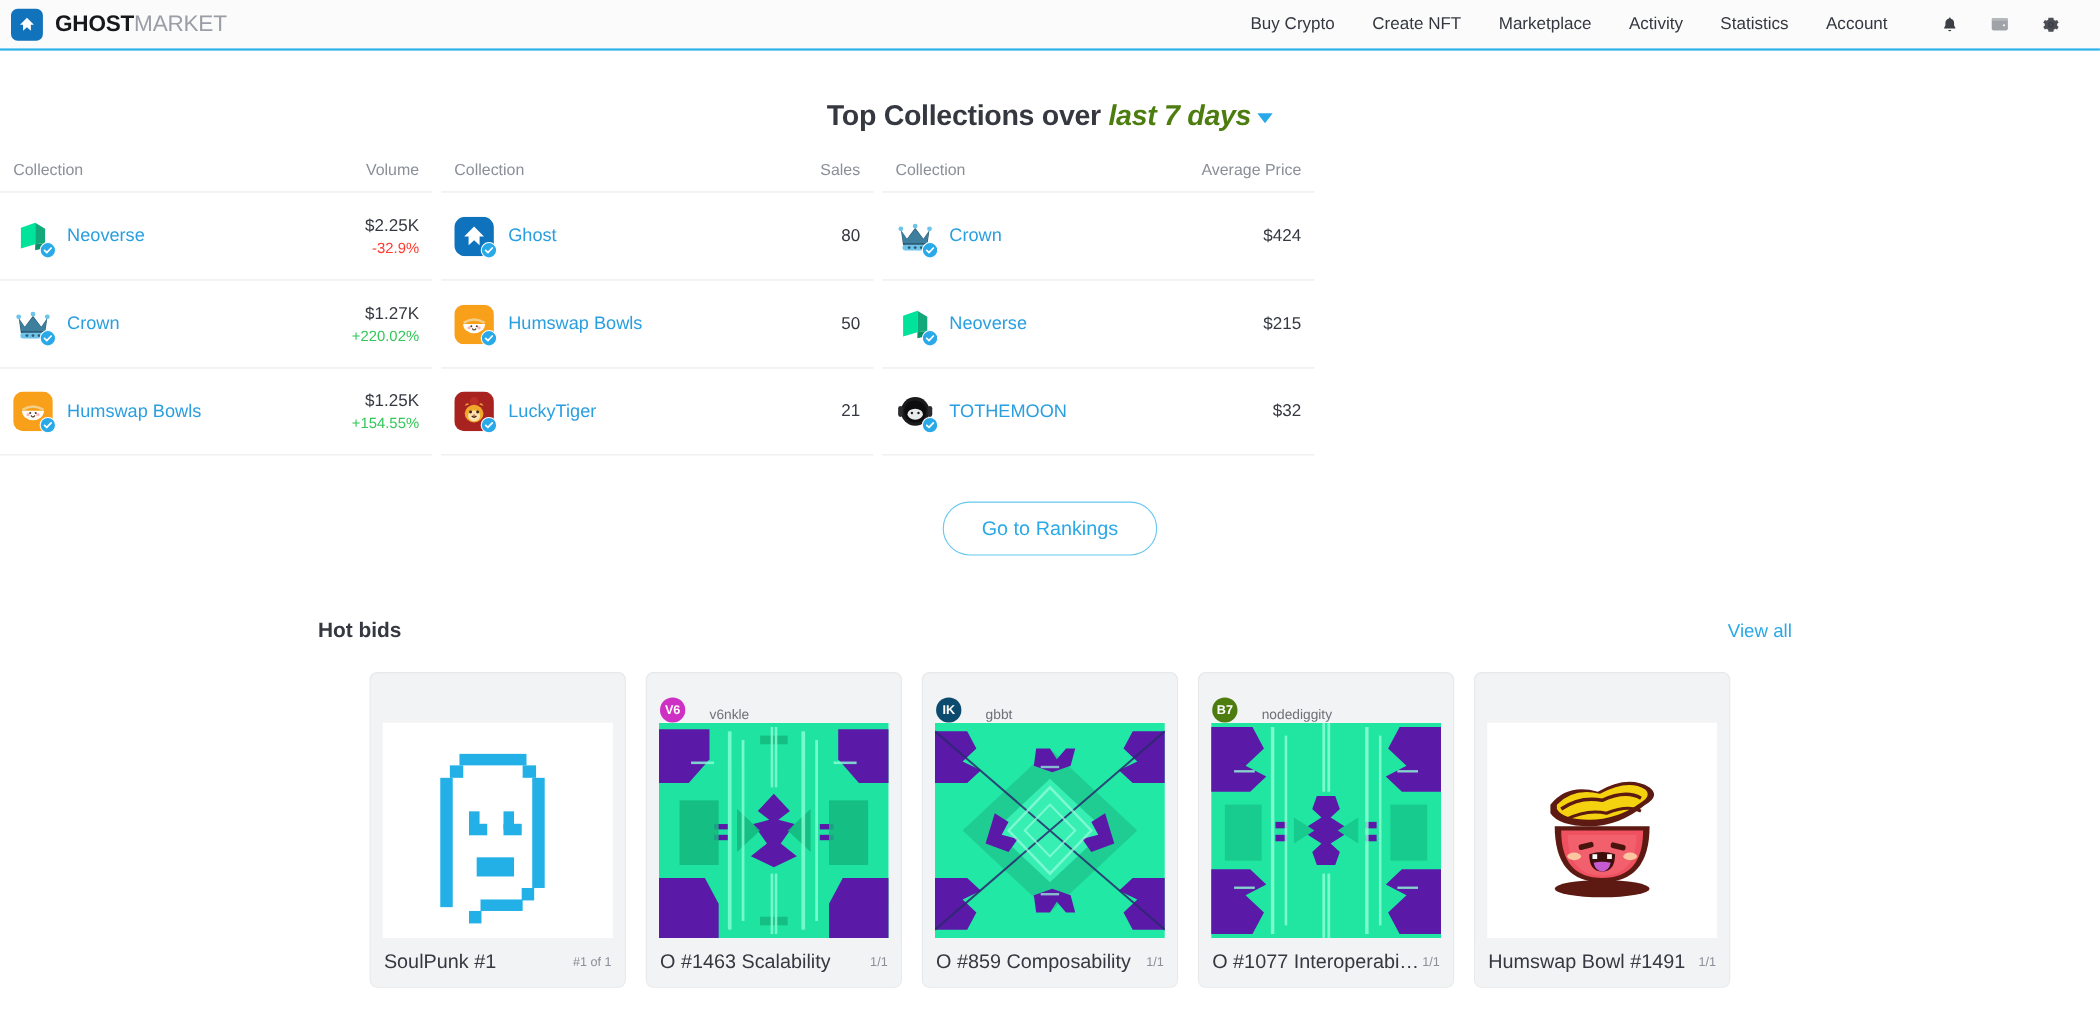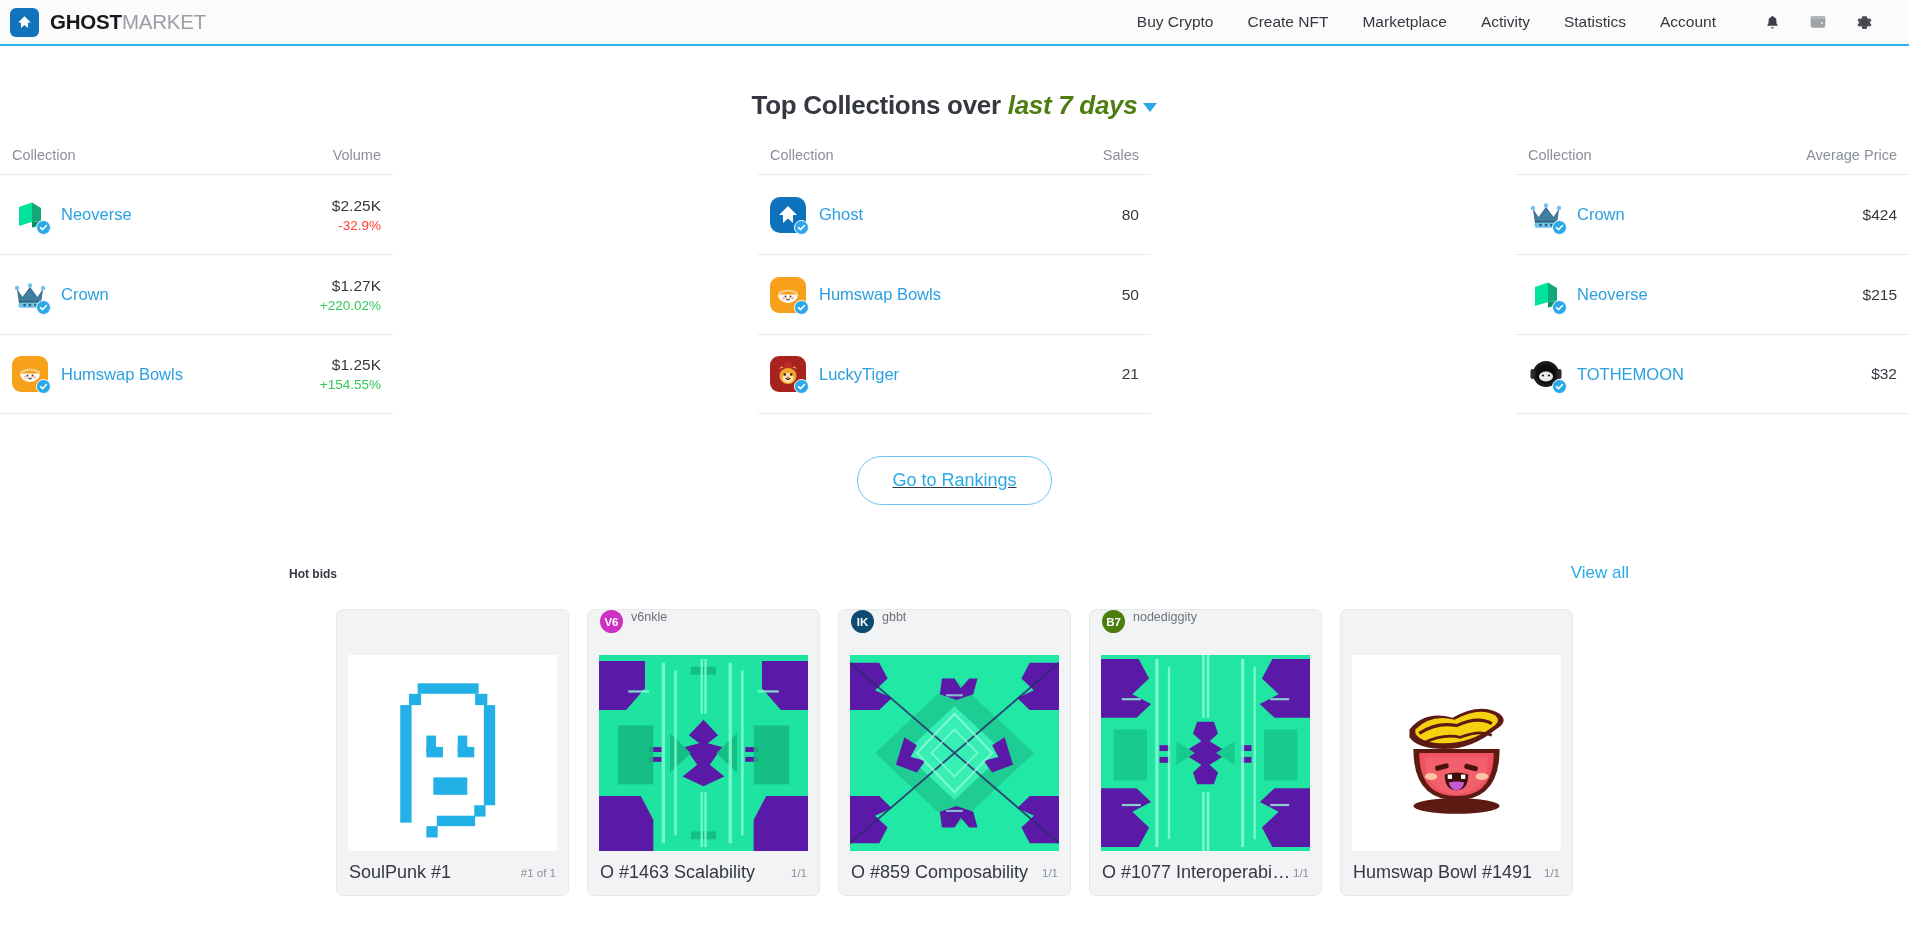--- a/index.html
+++ b/index.html
@@ -60,22 +60,22 @@
     border-right: 7px solid transparent;
     border-top: 9px solid #2aa9e8;
     vertical-align: middle;
     cursor: pointer;
   }
 
   
   .tables {
     margin-top: 26px;
     display: flex;
-    justify-content: space-between;
-    gap: 36px;
+    justify-content: flex-start;
+    gap: 8px;
   }
   .rank-col { width: 393px; }
   .rank-head {
     display: flex; justify-content: space-between;
     font-size: 14.5px; color: #8a8f98;
     padding: 0 12px 11px 12px;
   }
   .rank-row {
     display: flex; align-items: center; justify-content: space-between;
     border-top: 1px solid #e8eaed;
@@ -93,56 +93,56 @@
   }
   .badge-check svg { width: 9px; height: 9px; }
   .coll-name { font-size: 16.5px; color: #2a9fe0; cursor: pointer; white-space: nowrap; }
   .rank-right { text-align: right; }
   .rank-val { font-size: 15.5px; color: #353840; font-weight: 500; }
   .rank-delta { font-size: 13.5px; margin-top: 3px; }
   .delta-up { color: #34c759; }
   .delta-down { color: #ff3b30; }
 
   
-  .rank-btn-wrap { display: flex; justify-content: center; margin-top: 42px; text-decoration: underline; }
+  .rank-btn-wrap { display: flex; justify-content: center; margin-top: 42px; }
   .rank-btn {
     border: 1px solid #66c7f0;
     border-radius: 26px;
     padding: 13px 34px;
     font-size: 18px;
     color: #2aa9e8;
     background: #fff;
     cursor: pointer;
     font-family: "Liberation Sans", sans-serif;
   }
 
   
   .hotbids-head {
     margin: 58px 280px 0 289px;
     display: flex; align-items: baseline; justify-content: space-between;
   }
-  .hotbids-title { font-size: 12px; font-weight: bold; color: #353840; }
+  .hotbids-title { font-size: 19px; font-weight: bold; color: #353840; }
   .viewall { font-size: 17px; color: #2aa9e8; cursor: pointer; }
 
   .cards {
     margin-top: 26px;
     display: flex;
     justify-content: center;
     gap: 18px;
   }
   .card {
     width: 233px;
     background: #f2f3f4;
     border: 1px solid #e6e8ea;
     border-radius: 7px;
     overflow: hidden;
     cursor: pointer;
     display: flex; flex-direction: column;
   }
-  .card-top { height: 45px; display: flex; align-items: flex-start; gap: 8px; padding: 0 12px; }
+  .card-top { height: 45px; display: flex; align-items: flex-end; gap: 22px; padding: 0 12px; }
   .avatar {
     width: 23px; height: 23px; border-radius: 50%;
     color: #fff; font-size: 11.5px; font-weight: bold;
     display: flex; align-items: center; justify-content: center;
     flex: none;
   }
   .uname { font-size: 12.5px; color: #6d7178; }
   .card-art {
     margin: 0 11px; height: 196px; background: #fff; overflow: hidden;
     display: flex; align-items: center; justify-content: center;

